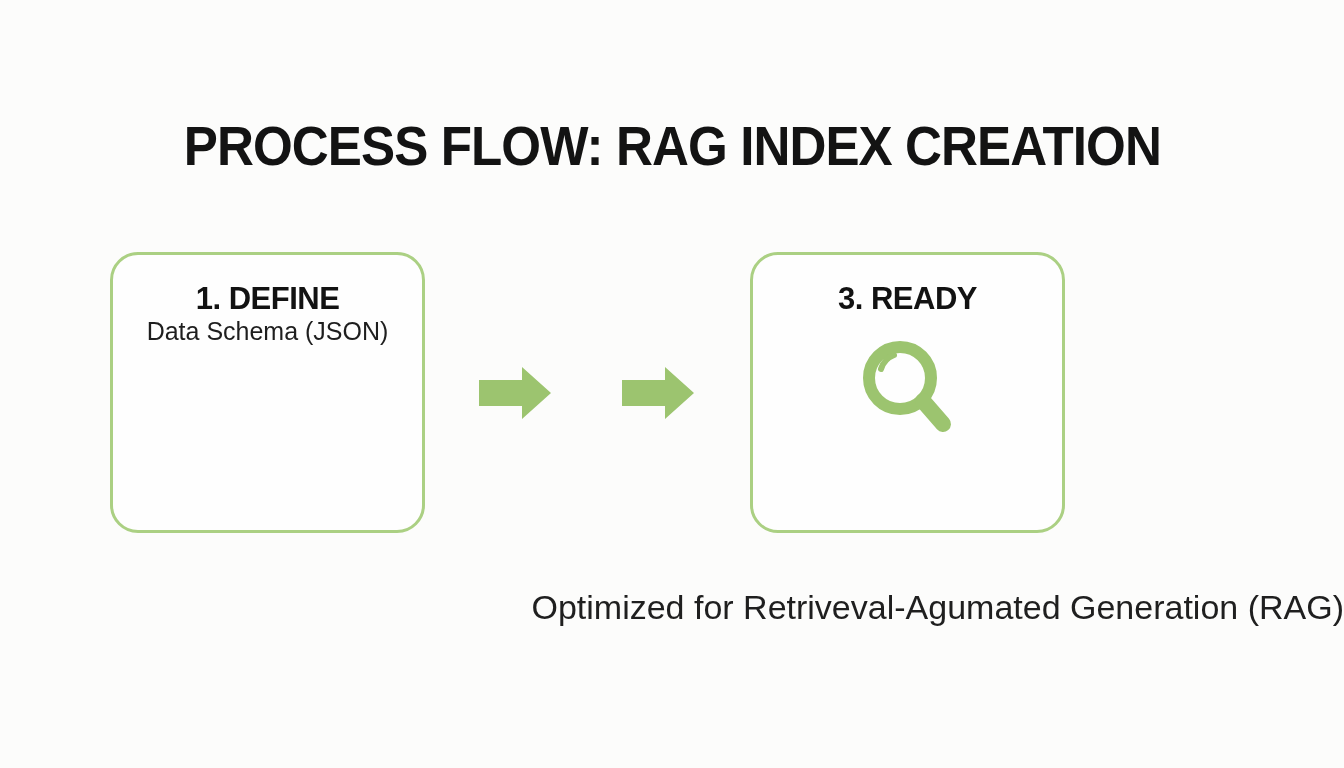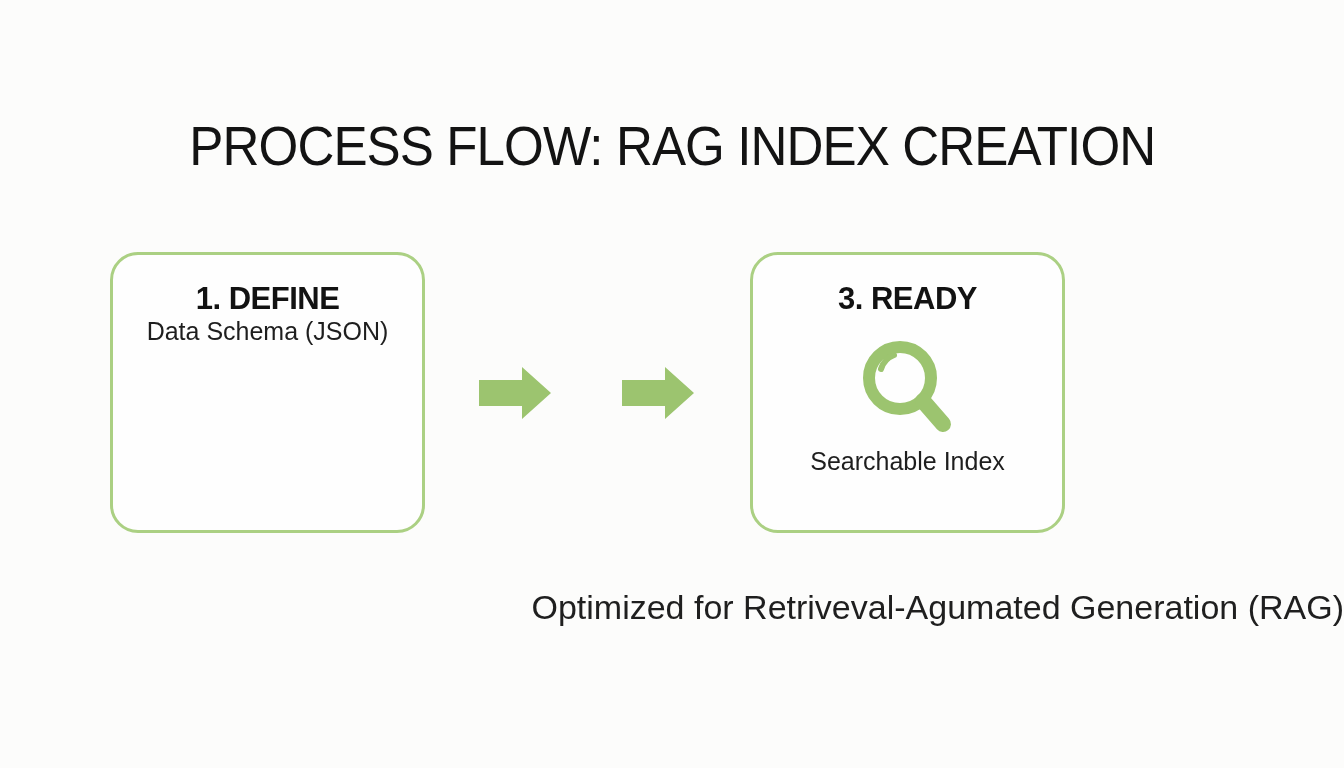--- a/index.html
+++ b/index.html
@@ -15,21 +15,21 @@
     background: var(--background);
     font-family: "Liberation Sans", sans-serif;
     overflow: hidden;
     position: relative;
   }
   .title {
     position: absolute;
     top: 114px; left: 0; width: 100%;
     text-align: center;
     font-size: 55px;
-    font-weight: 400;
+    font-weight: 700;
     letter-spacing: -1px;
     color: var(--title-text);
     white-space: nowrap;
   }
   .title-inner {
     display: inline-block;
     transform: scaleX(0.93);
     transform-origin: center;
   }
   .flow {
@@ -123,18 +123,17 @@
 
   <div class="step-card">
     <div class="step-heading">3. READY</div>
     <div class="icon-wrap">
       <svg width="110" height="112" viewBox="0 0 110 112">
         <circle cx="47" cy="43" r="31" fill="none" stroke="var(--green,#9cc46f)" stroke-width="12"></circle>
         <path d="M28 34 A 22 22 0 0 1 41 20" fill="none" stroke="var(--green,#9cc46f)" stroke-width="6" stroke-linecap="round"></path>
         <line x1="70" y1="66" x2="90" y2="89" stroke="var(--green,#9cc46f)" stroke-width="16" stroke-linecap="round"></line>
       </svg>
     </div>
-    <div class="step-label">Searchable Index</div>
   </div>
 
 </div>
 
 <div class="caption">Optimized for Retriveval-Agumated Generation (RAG)</div>
 
 </body></html>

